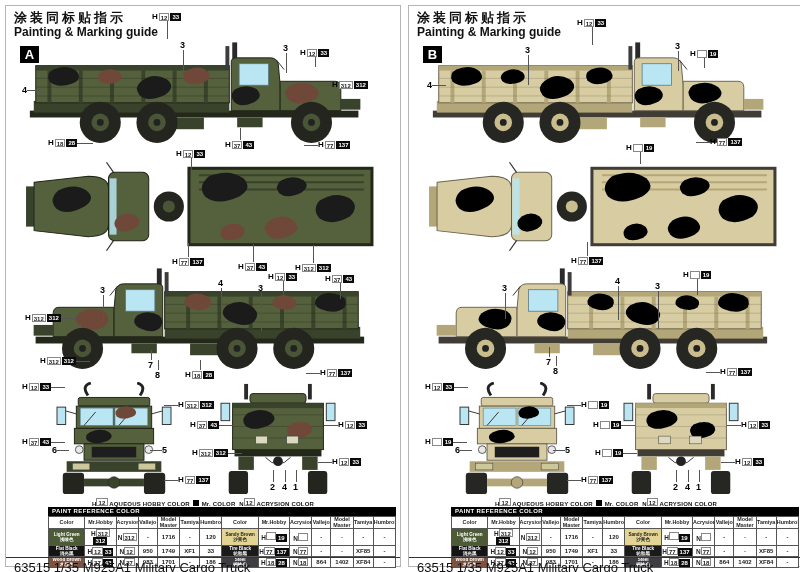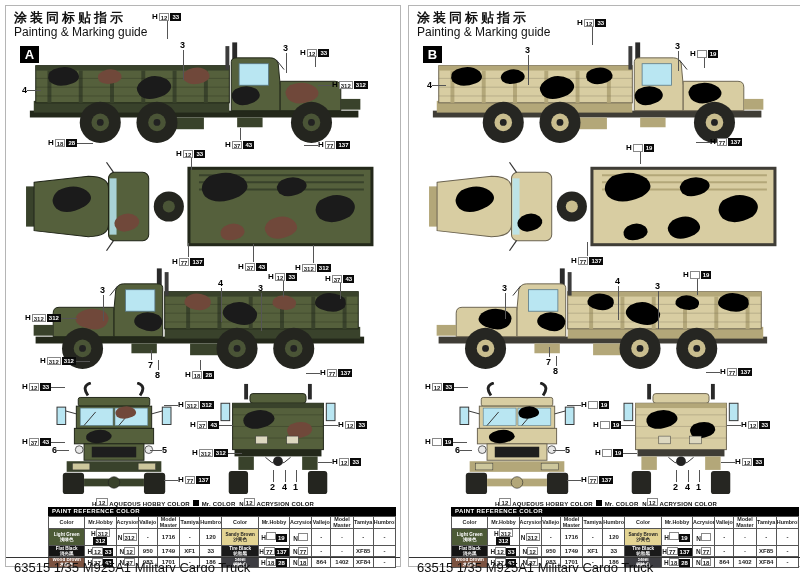--- a/index.html
+++ b/index.html
@@ -4,21 +4,21 @@
 <style>
   html,body{margin:0;padding:0;background:#e8e8e8;}
   *{box-sizing:border-box;}
   .page{position:relative;width:800px;height:572px;background:#ffffff;margin:0 auto;
         font-family:"Liberation Sans",sans-serif;color:#111;overflow:hidden;}
   .panel{position:absolute;top:5px;width:396px;height:562px;border:1px solid #b5b5b5;background:#fff;}
   #panelA{left:5px;}
   #panelB{left:408px;}
   .ptitle{position:absolute;left:8px;top:4px;}
   .tcn{font-size:13px;font-weight:bold;letter-spacing:3px;line-height:15px;}
-  .ten{font-size:12px;font-weight:normal;line-height:14px;}
+  .ten{font-size:12px;font-weight:bold;line-height:14px;}
   .badge{position:absolute;left:14px;top:40px;width:19px;height:17px;background:#000;color:#fff;
          font-size:13px;font-weight:bold;text-align:center;line-height:17px;}
   svg.art{position:absolute;}
   .side1{left:18px;top:36px;width:352px;height:106px;}
   .topv{left:12px;top:150px;width:362px;height:101px;}
   .side2{left:12px;top:262px;width:352px;height:106px;}
   .frontv{left:44px;top:376px;width:128px;height:114px;}
   .rearv{left:208px;top:376px;width:128px;height:114px;}
   
   #panelA{--base:#55603c;--dark:#39422b;--chassis:#23281a;--tire:#24251f;--hub:#4a5436;

